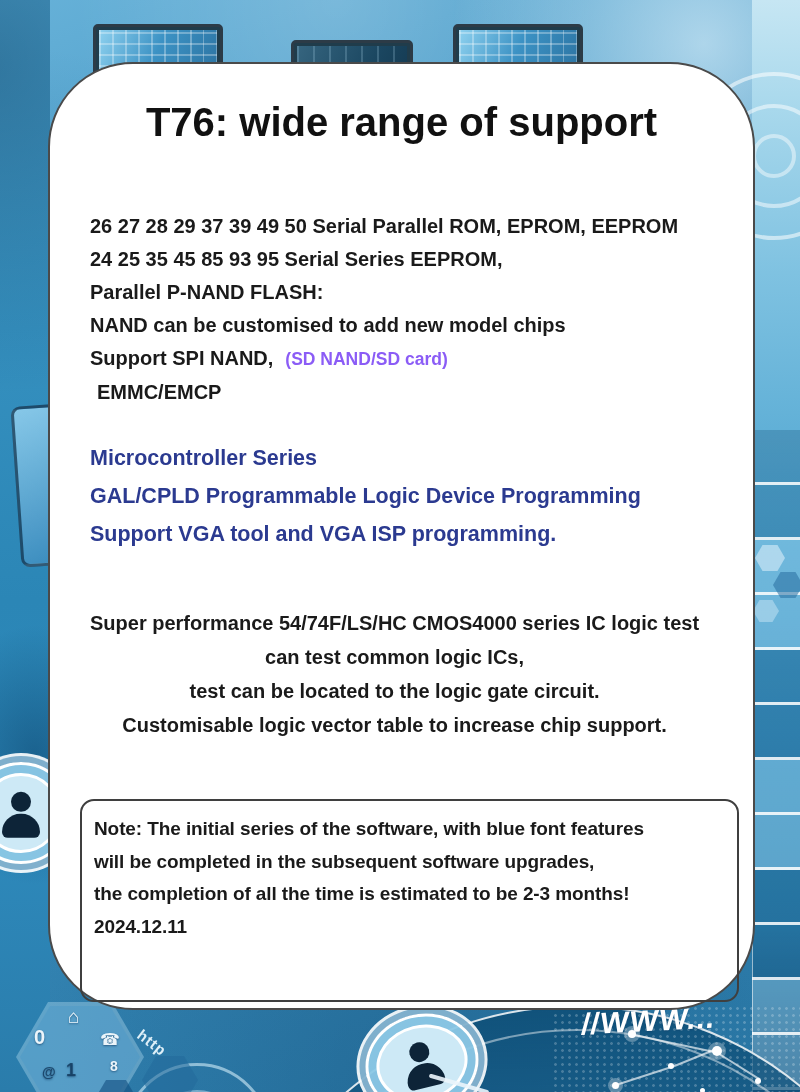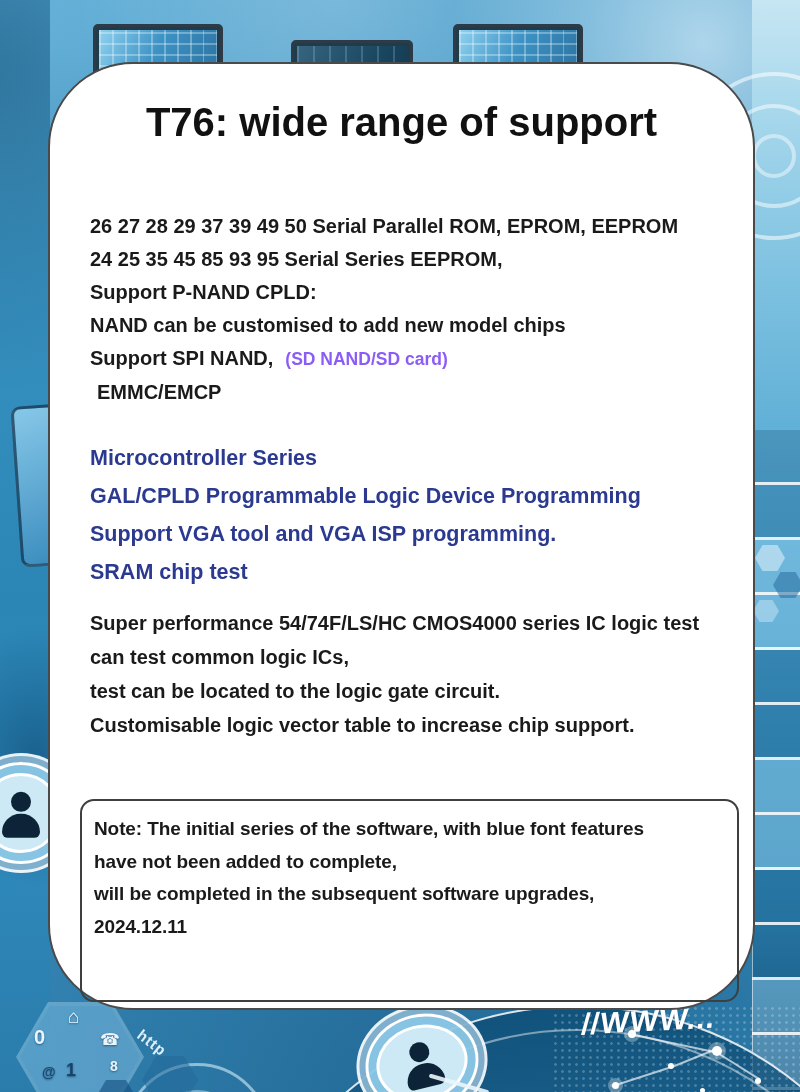--- a/index.html
+++ b/index.html
@@ -85,21 +85,21 @@
     background:#ffffff;border:2px solid #4a4a4a;border-radius:85px;box-sizing:border-box;}
   .card *{margin:0;white-space:nowrap;}
   .title{position:absolute;left:0;right:0;top:36px;text-align:center;
     font-size:40px;color:#111;letter-spacing:0px;}
   .sec{position:absolute;left:40px;color:#1a1a1a;font-size:20px;}
   .sec p{line-height:33px;}
   .sec1{top:146px;}
   .sec2{top:375px;color:#2b3a90;font-size:21.5px;}
   .sec2 p{line-height:38px;}
   .sec3{top:542px;}
-  .sec3 p{line-height:34px;}
+  .sec3 p{line-height:34px;text-align:center;}
   .blue-note{color:#8b5cf6;font-size:17.5px;margin-left:12px;}
   .emmc{padding-left:7px;}
   .coverage{position:absolute;left:52px;top:693px;font-size:21px;color:#1a1a1a;}
   .note-box{position:absolute;left:30px;top:735px;width:659px;height:203px;box-sizing:border-box;
     border:2px solid #3f3f3f;border-radius:14px;padding:12px 10px 0 12px;color:#1a1a1a;}
   .note-box p{font-size:19px;line-height:32.5px;letter-spacing:-0.1px;}
 </style>
 </head>
 <body>
 
@@ -169,42 +169,41 @@
     <div class="link" style="left:716px;top:1051px;width:52px;transform:rotate(32deg);"></div>
     <div class="link" style="left:616px;top:1084px;width:56px;transform:rotate(-18deg);"></div>
   </div>
 
   <div class="card">
     <h1 class="title">T76: wide range of support</h1>
 
     <div class="sec sec1">
       <p>26 27 28 29 37 39 49 50 Serial Parallel ROM, EPROM, EEPROM</p>
       <p>24 25 35 45 85 93 95 Serial Series EEPROM,</p>
-      <p>Support P-NAND CPLD:</p>
+      <p>Parallel P-NAND FLASH:</p>
       <p>NAND can be customised to add new model chips</p>
       <p><span>Support SPI NAND,</span><span class="blue-note">(SD NAND/SD card)</span></p>
       <p class="emmc">EMMC/EMCP</p>
     </div>
 
     <div class="sec sec2">
       <p>Microcontroller Series</p>
       <p>GAL/CPLD Programmable Logic Device Programming</p>
       <p>Support VGA tool and VGA ISP programming.</p>
-      <p>SRAM chip test</p>
     </div>
 
     <div class="sec sec3">
       <p>Super performance 54/74F/LS/HC CMOS4000 series IC logic test</p>
       <p>can test common logic ICs,</p>
       <p>test can be located to the logic gate circuit.</p>
       <p>Customisable logic vector table to increase chip support.</p>
     </div>
 
 
     <div class="note-box">
       <p>Note: The initial series of the software, with blue font features</p>
-      <p>have not been added to complete,</p>
       <p>will be completed in the subsequent software upgrades,</p>
+      <p>the completion of all the time is estimated to be 2-3 months!</p>
       <p>2024.12.11</p>
     </div>
   </div>
 
 </div>
 
 </body></html>

